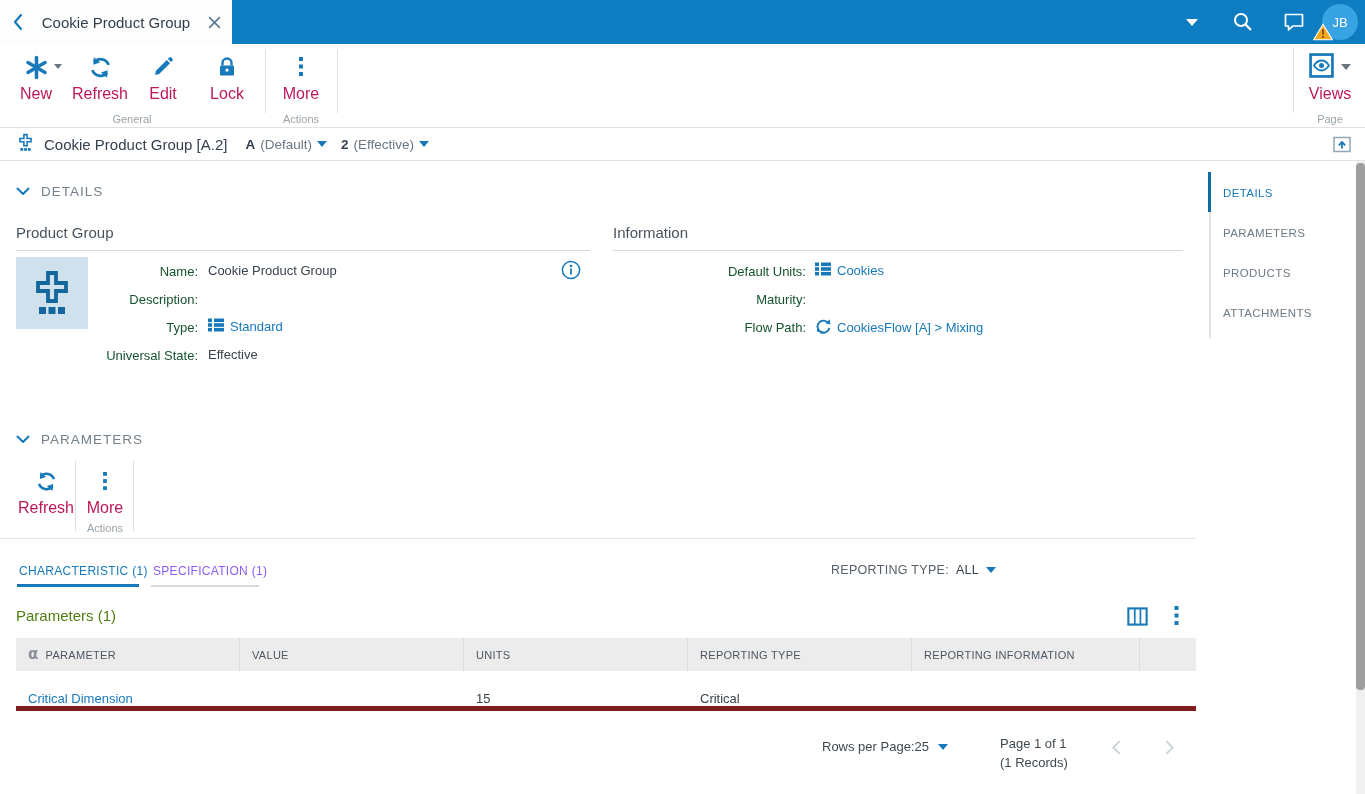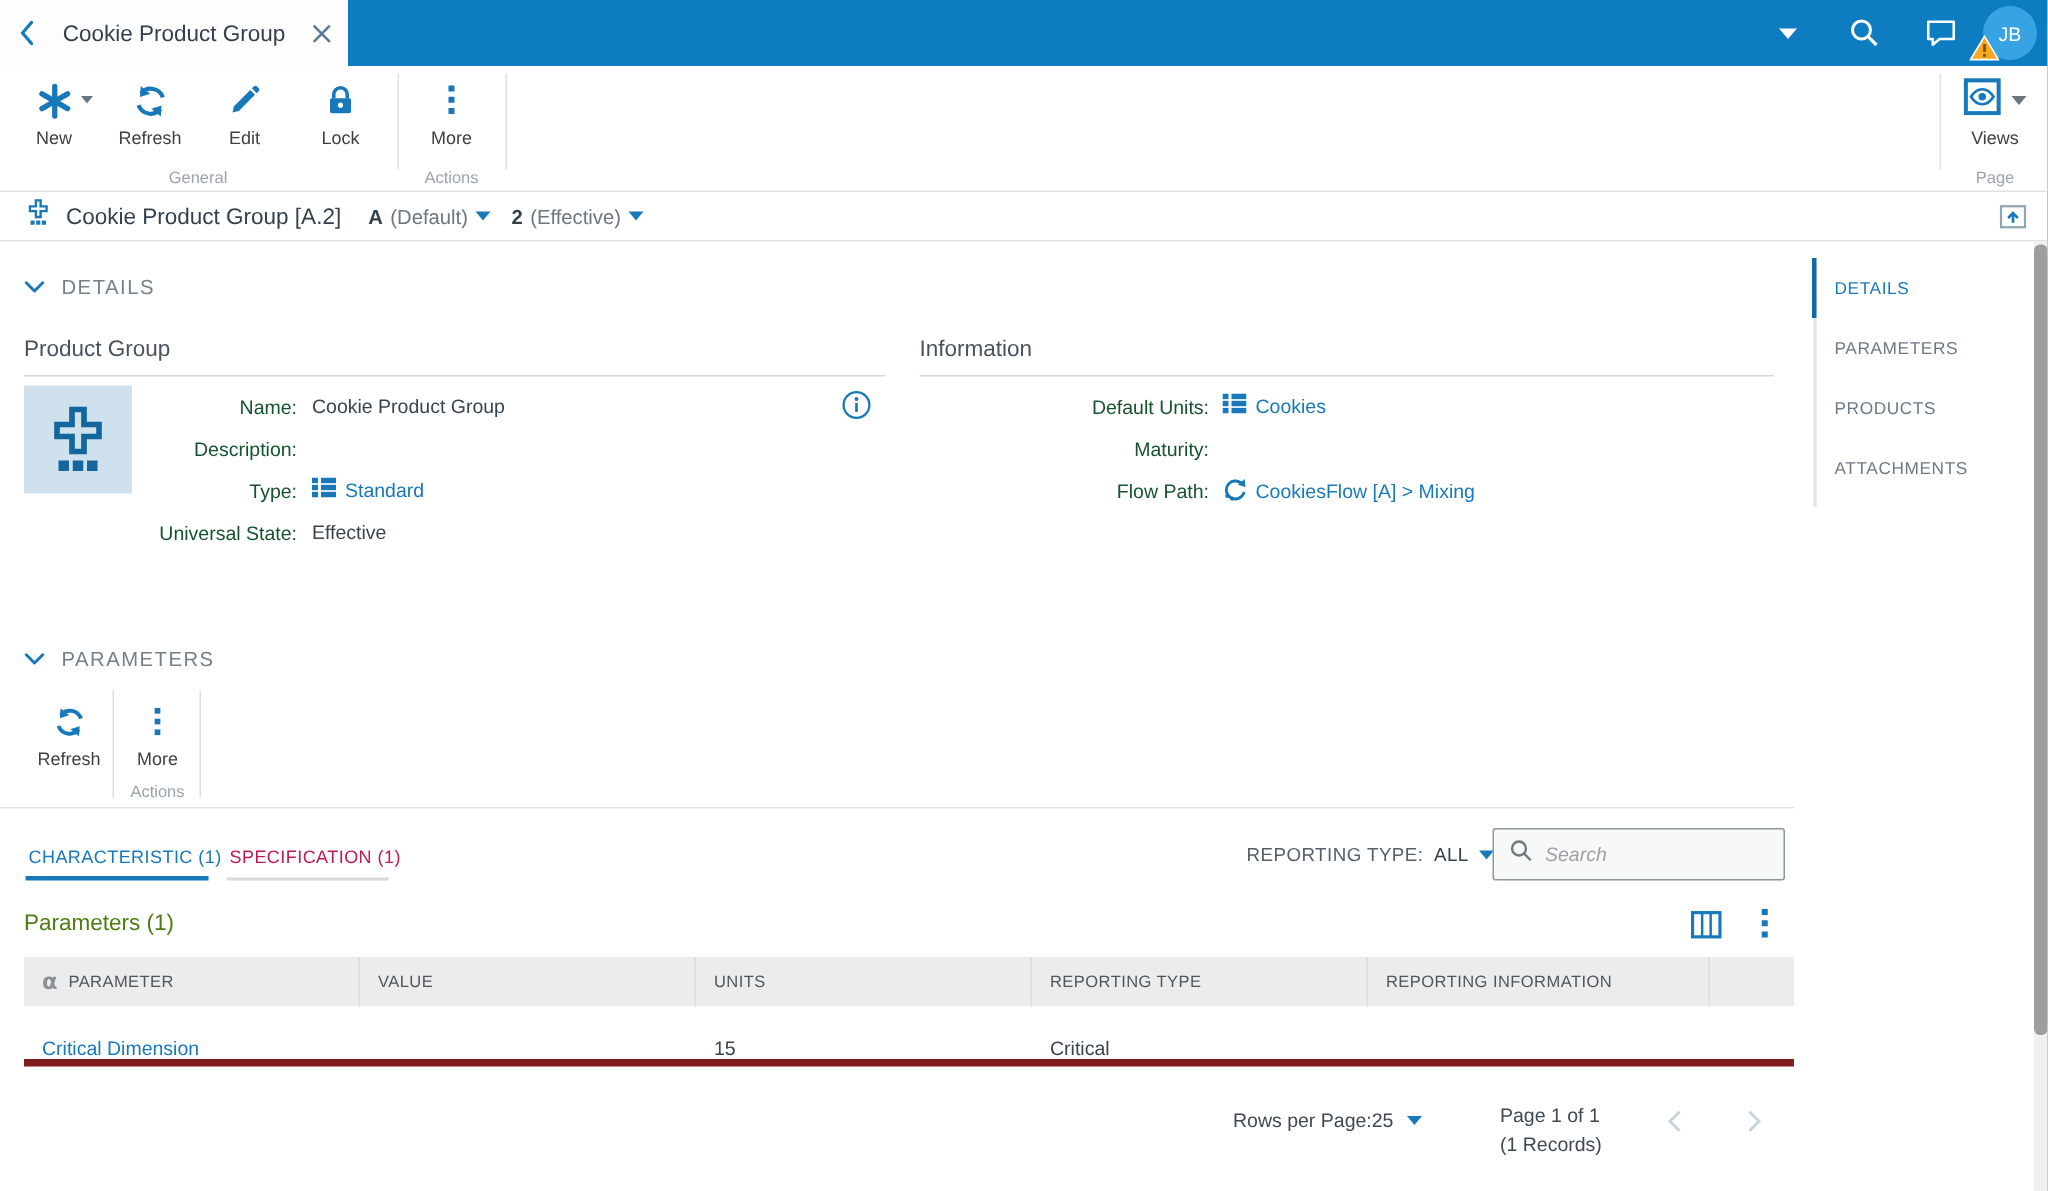--- a/index.html
+++ b/index.html
@@ -23,21 +23,21 @@
   .avatar { position:absolute; top:4px; left:1322px; width:36px; height:36px; border-radius:50%;
             background:#38a3e2; color:#fff; font-size:13px; display:flex; align-items:center;
             justify-content:center; cursor:pointer; }
   .warn-badge { position:absolute; top:23px; left:1313px; cursor:pointer; }
 
   
   .ribbon { position:absolute; top:44px; left:0; width:1365px; height:84px; background:#fff;
             border-bottom:1px solid #e2e2e2; }
   .rbtn { position:absolute; top:8px; width:58px; text-align:center; cursor:pointer; }
   .rbtn .ricon { height:30px; display:flex; align-items:center; justify-content:center; position:relative; }
-  .rbtn .rlabel { margin-top:3px; font-size:12px; color:#404040; }
+  .rbtn .rlabel { margin-top:3px; font-size:16px; color:#be185d; }
   .vsep { position:absolute; top:5px; height:64px; width:1px; background:#e0e0e0; }
   .grouplabel { position:absolute; top:69px; font-size:11px; color:#9aa4ab; text-align:center; }
   .newcaret { position:absolute; right:3px; top:12px; width:0; height:0;
               border-left:4px solid transparent; border-right:4px solid transparent;
               border-top:5px solid #6b7680; }
   .views-box { display:inline-flex; align-items:center; gap:7px; }
   .caret-gray { width:0; height:0; border-left:5px solid transparent; border-right:5px solid transparent;
                 border-top:6px solid #6b7680; }
   .caret-blue { width:0; height:0; border-left:5px solid transparent; border-right:5px solid transparent;
                 border-top:6px solid #1779ba; display:inline-block; }
@@ -66,21 +66,21 @@
   .linkval { color:#1779ba; cursor:pointer; }
   .info-ic { position:absolute; left:561px; top:260px; cursor:pointer; }
 
   
   .ptool-sep { position:absolute; width:1px; background:#e0e0e0; top:460px; height:72px; }
   .params-divider { position:absolute; top:538px; left:0; width:1196px; height:1px; background:#e4e4e4; }
 
   
   .ptab { position:absolute; font-size:12px; letter-spacing:.3px; cursor:pointer; }
   .ptab.active { color:#1779ba; }
-  .ptab.idle { color:#be185d; }
+  .ptab.idle { color:#8b5cf6; }
   .ptab-line { position:absolute; }
 
   .reporting { position:absolute; left:831px; top:563px; display:flex; align-items:center; gap:7px;
                font-size:12.5px; letter-spacing:.3px; cursor:pointer; }
   .reporting .rl { color:#55606a; }
   .reporting .rv { color:#333f4d; }
 
   .searchbox { position:absolute; left:995px; top:552px; width:195px; height:35px;
                border:1px solid #8e989d; background:#f7f8f8; border-radius:2px;
                display:flex; align-items:center; padding:0 10px; gap:8px; }
@@ -379,29 +379,20 @@
   <div class="ptab-line" style="left:17px; top:584px; width:122px; height:3px; background:#1779ba;"></div>
   <div class="ptab idle" style="left:153px; top:564px;">SPECIFICATION (1)</div>
   <div class="ptab-line" style="left:151px; top:585px; width:108px; height:2px; background:#d9d9d9;"></div>
 
   <div class="reporting">
     <span class="rl">REPORTING TYPE:</span>
     <span class="rv">ALL</span>
     <span class="caret-blue"></span>
   </div>
 
-  <div class="searchbox">
-    <span>
-      <svg width="16" height="16" viewBox="0 0 18 18">
-          <circle cx="7.5" cy="7.5" r="5.2" fill="none" stroke="#6f7a80" stroke-width="1.8"></circle>
-          <line x1="11.5" y1="11.5" x2="16.3" y2="16.3" stroke="#6f7a80" stroke-width="1.8"></line>
-        </svg>
-    </span>
-    <input type="text" placeholder="Search" style="">
-  </div>
 
   <div class="tbl-title">Parameters (1)</div>
   <span class="tbl-ic" style="left:1127px; top:607px;">
     <svg width="21" height="19" viewBox="0 0 20 18">
         <rect x="1.3" y="1.3" width="17.4" height="15.4" fill="none" stroke="#1779ba" stroke-width="2"></rect>
         <line x1="7.4" y1="1.3" x2="7.4" y2="16.7" stroke="#1779ba" stroke-width="1.6"></line>
         <line x1="12.8" y1="1.3" x2="12.8" y2="16.7" stroke="#1779ba" stroke-width="1.6"></line>
       </svg>
   </span>
   <span class="tbl-ic" style="left:1173px; top:605px;">

